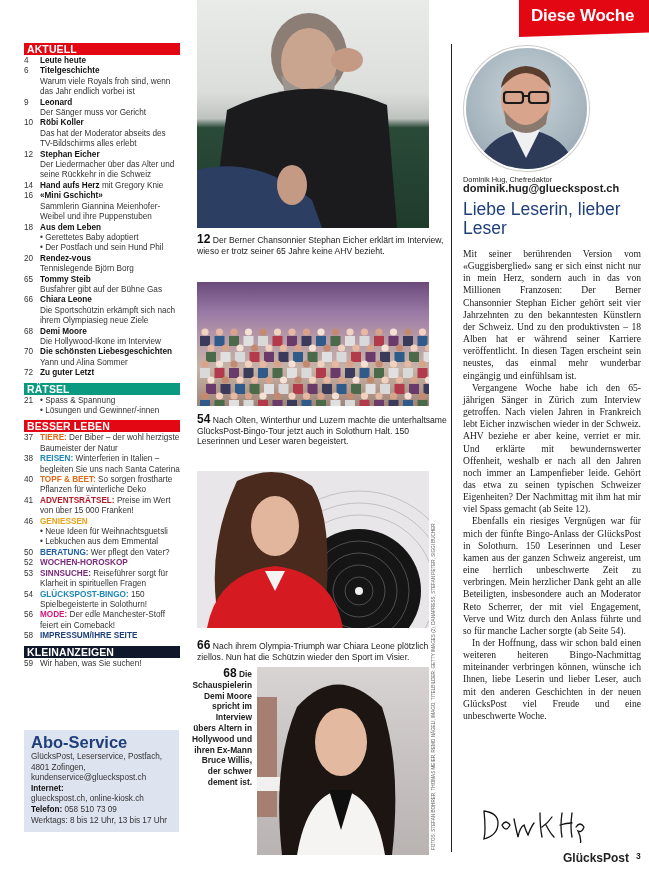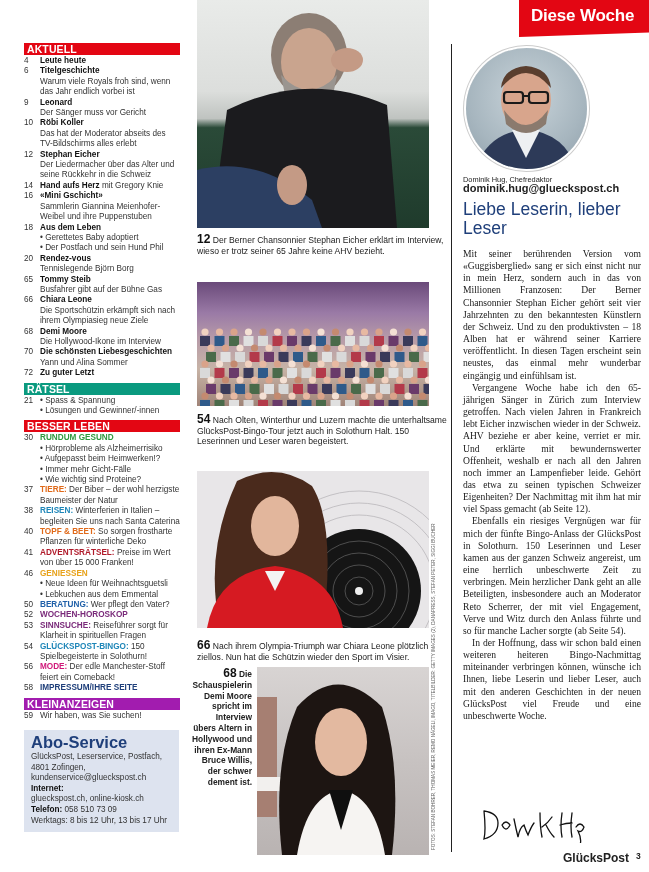--- a/index.html
+++ b/index.html
@@ -4,21 +4,21 @@
 <style>
   * { box-sizing: border-box; margin: 0; padding: 0; }
   html, body { width: 649px; height: 872px; background: #ffffff; overflow: hidden; }
   body { position: relative; font-family: "Liberation Sans", "DejaVu Sans", sans-serif; color: #1a1a1a; }
 
   
   #toc { position: absolute; left: 24px; top: 43px; width: 156px; font-size: 8.2px; line-height: 10.4px; }
   .sec-bar { color: #fff; font-weight: bold; font-size: 10.5px; line-height: 12px; padding: 0 0 0 3px; margin: 0 0 1px 0; letter-spacing: 0.1px; }
   .sec-bar.red { background: #e30613; }
   .sec-bar.green { background: #0a9a7f; }
-  .sec-bar.orange { background: #a21caf; }
+  .sec-bar.orange { background: #0f172a; }
   .entry { display: flex; }
   .entry .pg { width: 16px; flex: none; color: #333; }
   .entry .body { flex: 1; }
   .entry .t { font-weight: bold; color: #111; }
   .entry .d { color: #333; display: block; }
   .entry .inline { color: #333; font-weight: normal; }
   .entry .b { display: block; color: #333; }
   .spacer { height: 4px; }
 
   
@@ -140,24 +140,20 @@
         <div class="body">
           <span class="b">• Spass &amp; Spannung</span>
           <span class="b">• Lösungen und Gewinner/-innen</span>
         </div>
       </div>
     </div>
 
   <div class="spacer"></div>
   <div class="sec-bar red">BESSER LEBEN</div>
   <div id="list-besser">
-      <div class="entry">
-        <span class="pg">30</span>
-        <div class="body"><span class="t" style="color: rgb(47, 154, 63);">RUNDUM GESUND</span><span class="b">• Hörprobleme als Alzheimerrisiko</span><span class="b">• Aufgepasst beim Heimwerken!?</span><span class="b">• Immer mehr Gicht-Fälle</span><span class="b">• Wie wichtig sind Proteine?</span></div>
-      </div>
       <div class="entry">
         <span class="pg">37</span>
         <div class="body"><span class="t" style="color: rgb(224, 106, 26);">TIERE:</span><span class="inline"> Der Biber – der wohl herzigste Baumeister der Natur</span></div>
       </div>
       <div class="entry">
         <span class="pg">38</span>
         <div class="body"><span class="t" style="color: rgb(30, 134, 184);">REISEN:</span><span class="inline"> Winterferien in Italien – begleiten Sie uns nach Santa Caterina</span></div>
       </div>
       <div class="entry">
         <span class="pg">40</span>

